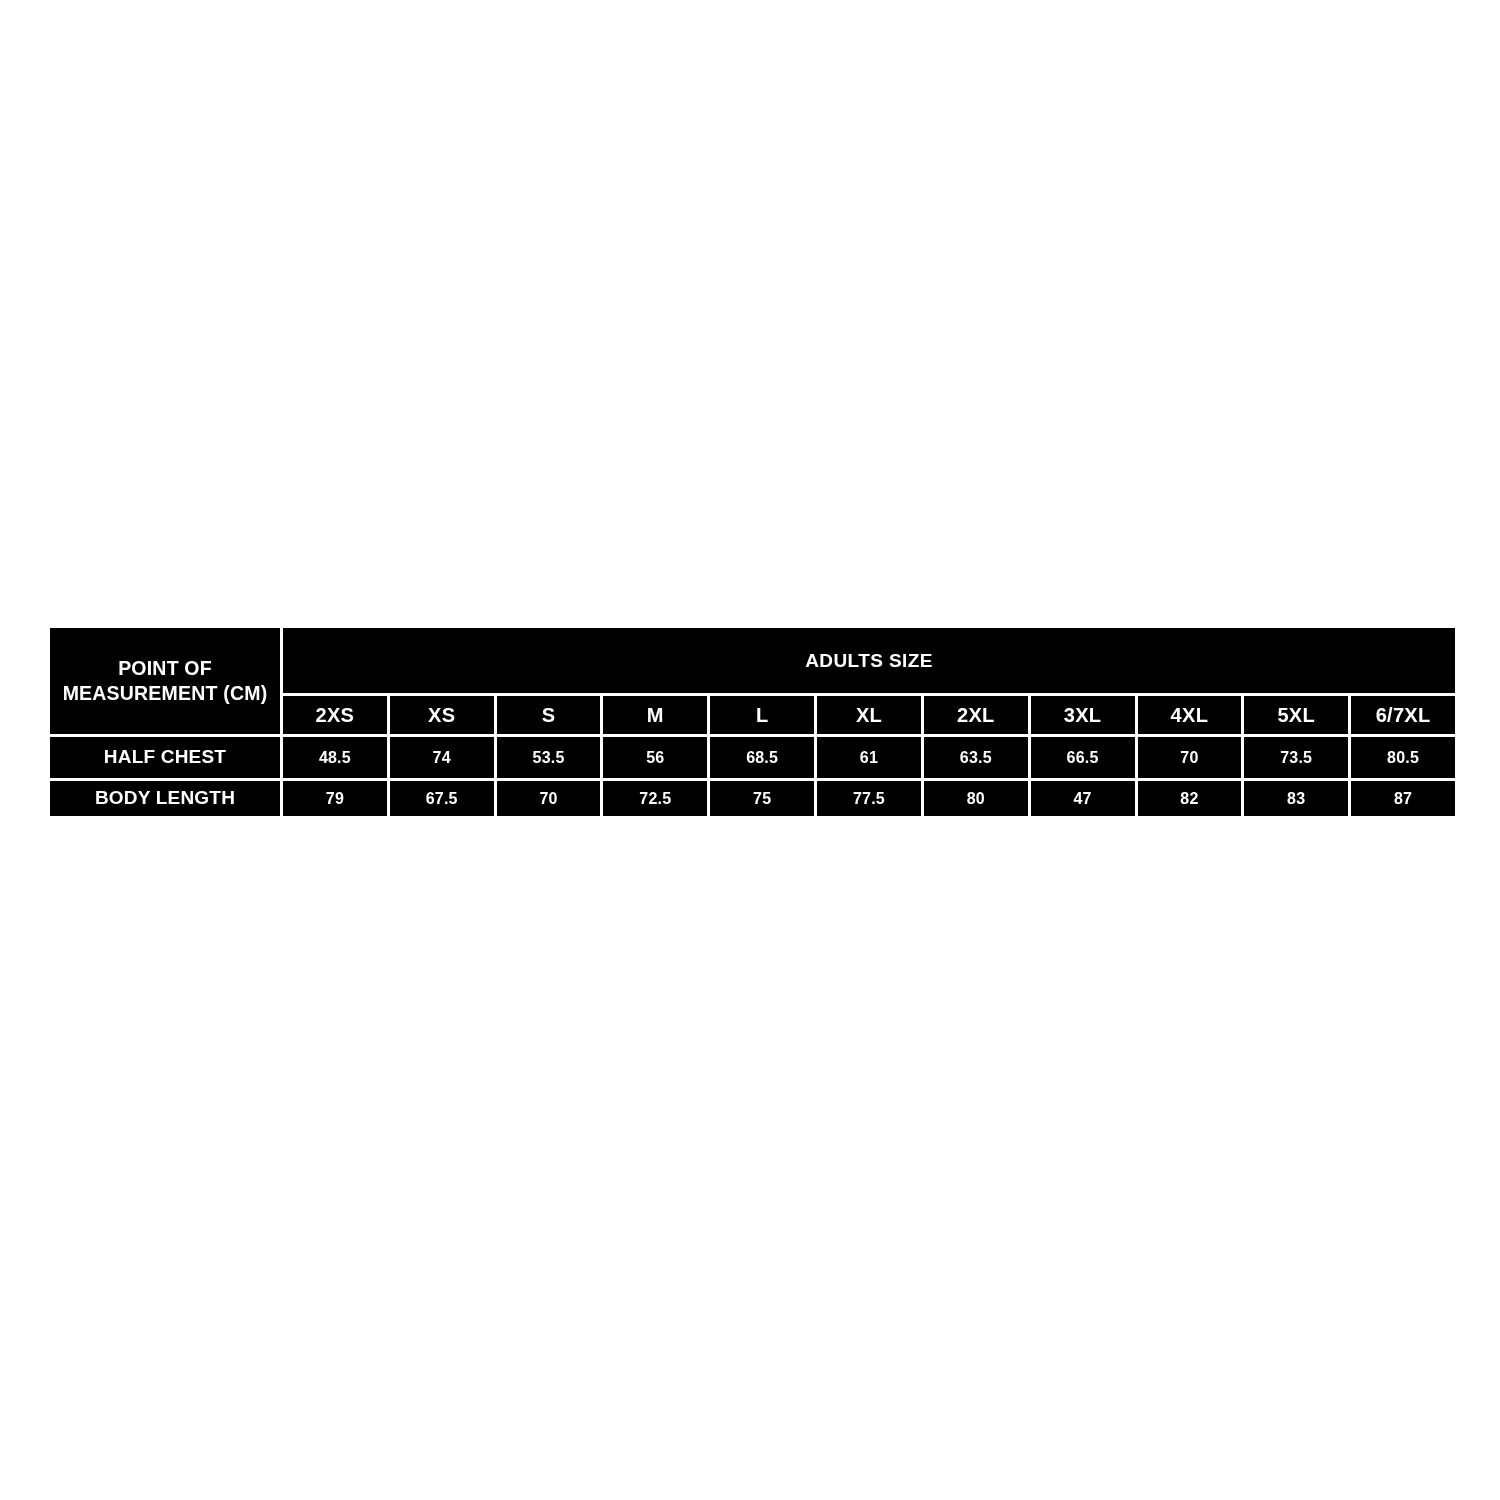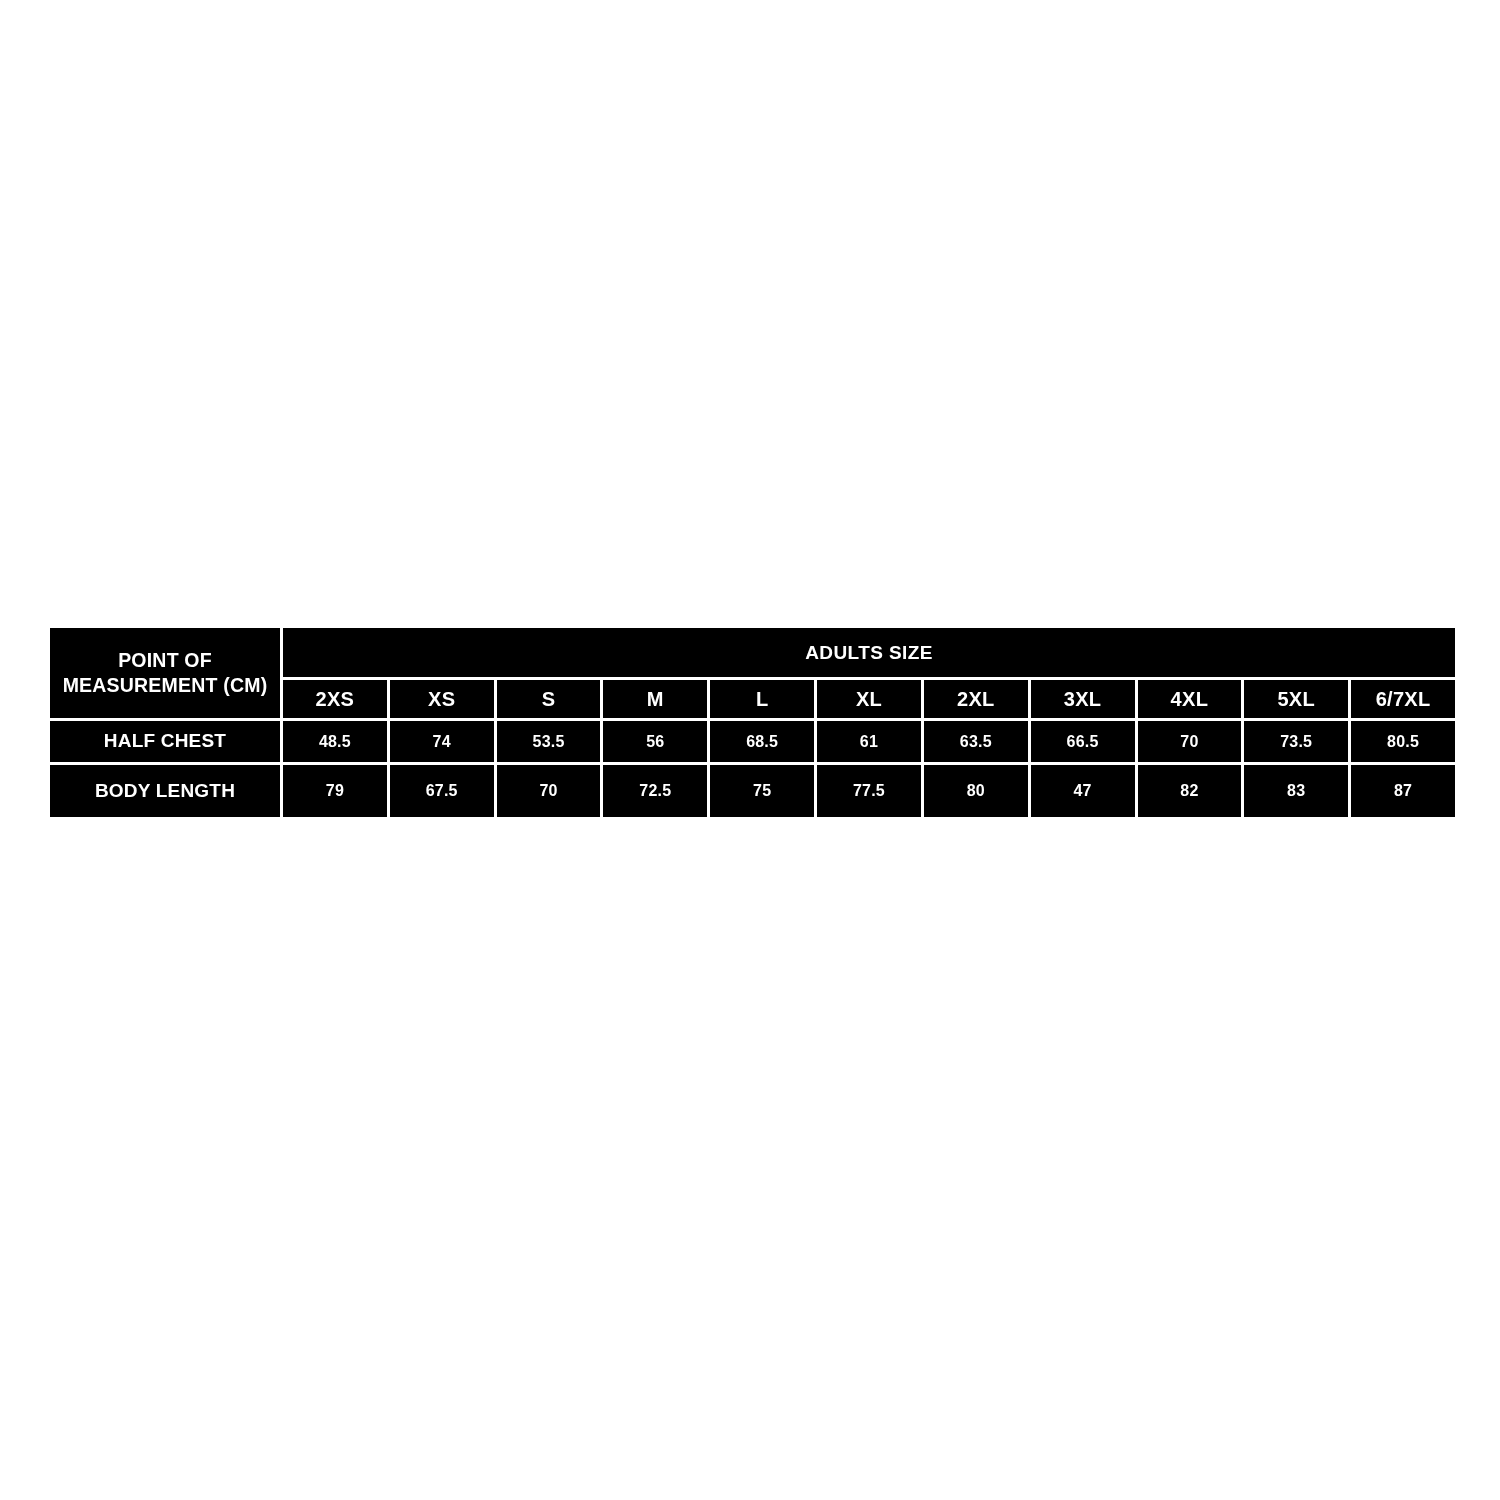--- a/index.html
+++ b/index.html
@@ -59,24 +59,24 @@
     font-size: 20px;
     letter-spacing: 0.3px;
   }
 
   td.value-cell {
     background: #ed1c24;
     font-size: 16px;
     letter-spacing: 0.2px;
   }
 
-  tr.row-adults-size { height: 49px; }
+  tr.row-adults-size { height: 65px; }
   tr.row-size-labels { height: 38px; }
   tr.row-half-chest  { height: 41px; margin-top: 29px; }
-  tr.row-body-length { height: 52px; padding-left: 36px; }
+  tr.row-body-length { height: 35px; padding-left: 36px; }
 </style>
 </head>
 <body>
 
 <div id="size-chart-wrapper">
   <table class="size-chart">
     <tbody>
 
       <tr class="row-adults-size">
         <td class="label-cell point-of-measurement" rowspan="2">

